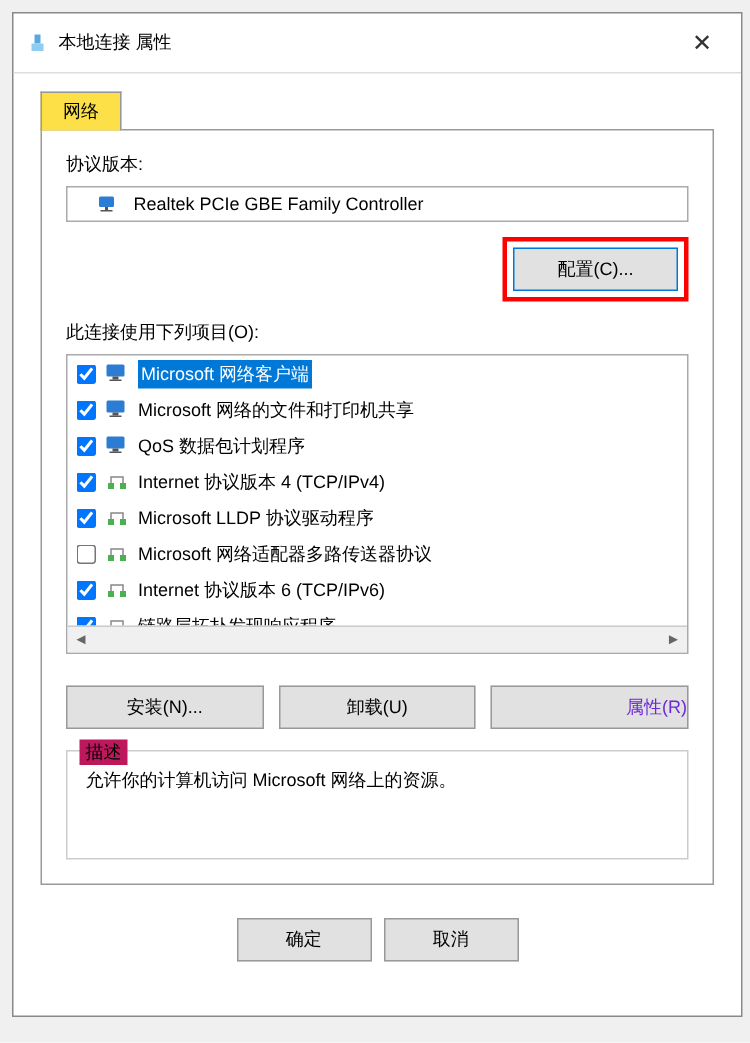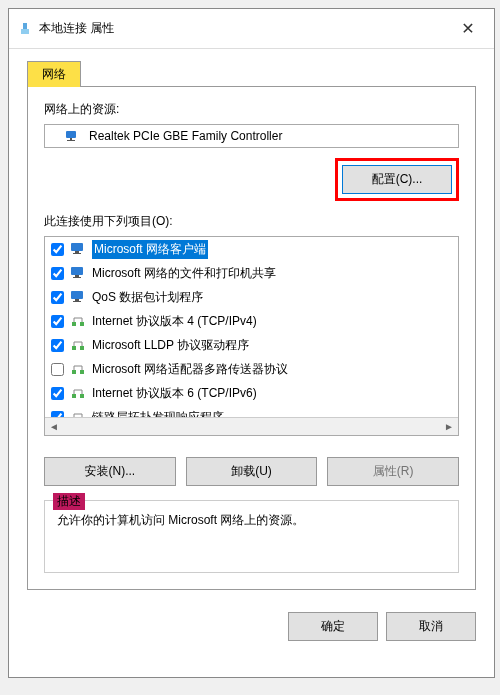--- a/index.html
+++ b/index.html
@@ -24,25 +24,25 @@
     .components-scroll { width: 100%; }
     .comp-item { display: flex; align-items: center; padding: 2px 6px; height: 24px; }
     .comp-check { width: 13px; height: 13px; margin-right: 6px; flex-shrink: 0; }
     .comp-icon { width: 16px; height: 16px; margin-right: 6px; flex-shrink: 0; display: flex; align-items: center; justify-content: center; }
     .comp-label { font-size: 12px; white-space: nowrap; }
     .comp-selected { background: #0078d7; color: #fff; padding: 1px 2px; }
     .scrollbar-h { height: 18px; border-top: 1px solid #ccc; background: #f0f0f0; position: absolute; bottom: 0; left: 0; right: 0; display: flex; align-items: center; }
     .scroll-arrow { width: 18px; height: 18px; display: flex; align-items: center; justify-content: center; font-size: 10px; color: #666; }
     .button-row { display: flex; gap: 10px; margin-top: 21px; margin-bottom: 14px; }
     .button-row .btn { flex: 1; }
-    .btn-disabled { color: #737373; }
+    .btn-disabled { color: #6d28d9; text-align: right; }
     .fieldset { border: 1px solid #ccc; padding: 10px 12px 14px 12px; position: relative; }
     .fieldset-legend { position: absolute; top: -8px; left: 8px; background: #be185d; padding: 0 4px; font-size: 12px; }
     .desc-text { font-size: 12px; line-height: 1.6; }
-    .dialog-buttons { display: flex; justify-content: flex-end; gap: 8px; padding: 10px 18px 14px 18px; }
+    .dialog-buttons { display: flex; justify-content: center; gap: 8px; padding: 10px 18px 14px 18px; }
     .dialog-buttons .btn { width: 90px; }
   </style>
 </head>
 <body>
 
 <div class="window">
   <div class="titlebar">
     <span class="titlebar-icon">
       <svg width="14" height="14" viewBox="0 0 14 14">
           <rect x="5" y="1" width="4" height="6" fill="#5ba8e0"></rect>
@@ -52,21 +52,21 @@
     <span class="titlebar-title">本地连接 属性</span>
     <div class="close-btn">✕</div>
   </div>
 
   <div class="content">
     <div class="tab-bar">
       <div class="tab">网络</div>
     </div>
     <div class="tab-panel">
 
-      <span class="label">网络上的资源:</span>
+      <span class="label">协议版本:</span>
       <div class="adapter-box">
         <span class="adapter-icon">
           <svg width="16" height="16" viewBox="0 0 16 16">
               <rect x="1" y="3" width="10" height="7" fill="#2c7cd4" rx="1"></rect>
               <rect x="5" y="10" width="2" height="2" fill="#555"></rect>
               <rect x="2" y="12" width="8" height="1" fill="#555"></rect>
             </svg>
         </span>
         <span>Realtek PCIe GBE Family Controller</span>
       </div>

